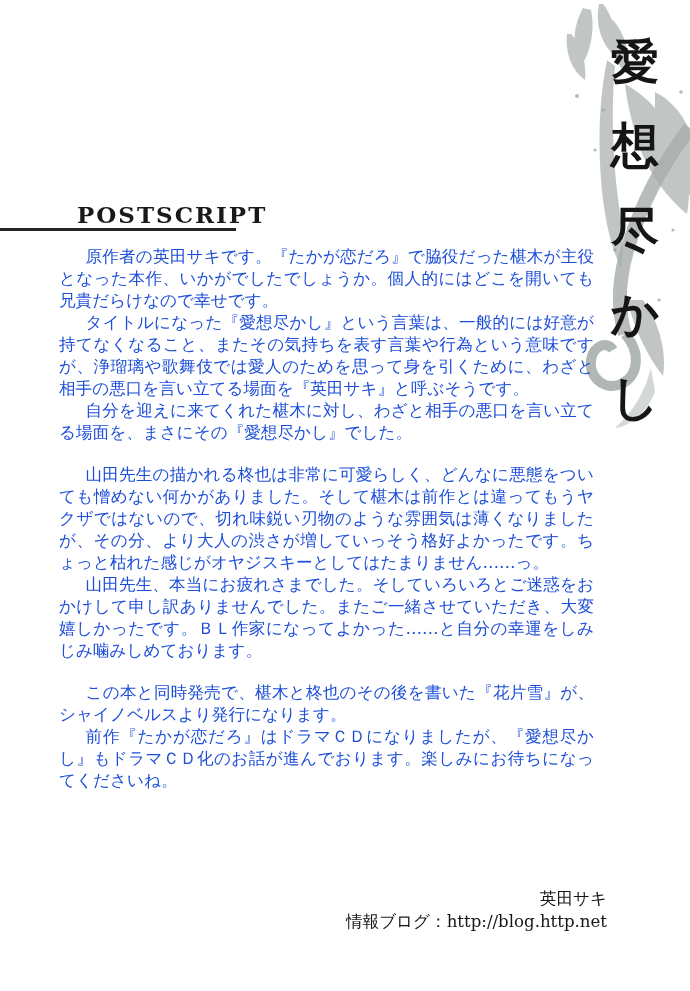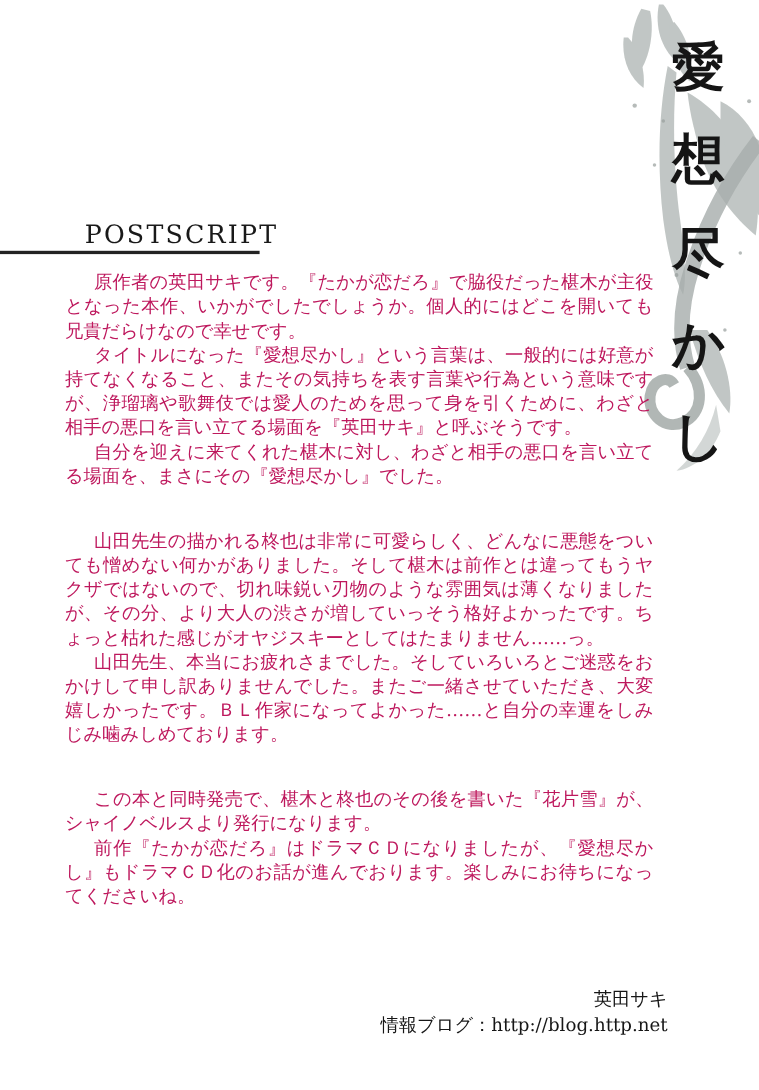--- a/index.html
+++ b/index.html
@@ -41,21 +41,21 @@
     color: #151515;
   }
 
   
   .heading {
     position: absolute;
     left: 77px;
     top: 201px;
     font-size: 23px;
     letter-spacing: 2px;
-    font-weight: 400;
+    font-weight: 700;
     color: #191919;
     z-index: 3;
     white-space: nowrap;
   }
   .heading-rule {
     position: absolute;
     left: 0;
     top: 228px;
     width: 236px;
     height: 3px;
@@ -66,40 +66,39 @@
   
   .body-text {
     position: absolute;
     left: 59px;
     top: 246px;
     width: 535px;
     font-size: 16.6px;
     line-height: 22px;
     text-align: justify;
     z-index: 2;
-    color: #be185d;
+    color: #1d4ed8;
   }
   .body-text p {
     margin: 0;
     text-indent: 1.6em;
   }
-  .para-block + .para-block { margin-top: 37px; }
+  .para-block + .para-block { margin-top: 20px; }
 
   
   .footer {
     position: absolute;
     left: 59px;
     top: 887px;
     width: 548px;
     text-align: right;
     font-size: 16.6px;
     line-height: 23px;
     z-index: 2;
     color: #161616;
-    margin-top: 10px;
   }
 </style>
 </head>
 <body>
 
 <div class="page">
 
   <svg class="ornament" viewBox="0 0 135 445" xmlns="http://www.w3.org/2000/svg" aria-hidden="true">
     <g fill="#b7bdbb" stroke="none" opacity="0.85">
       <path d="M28,8 C18,26 16,48 26,66 C36,52 40,28 36,10 Z"></path>

